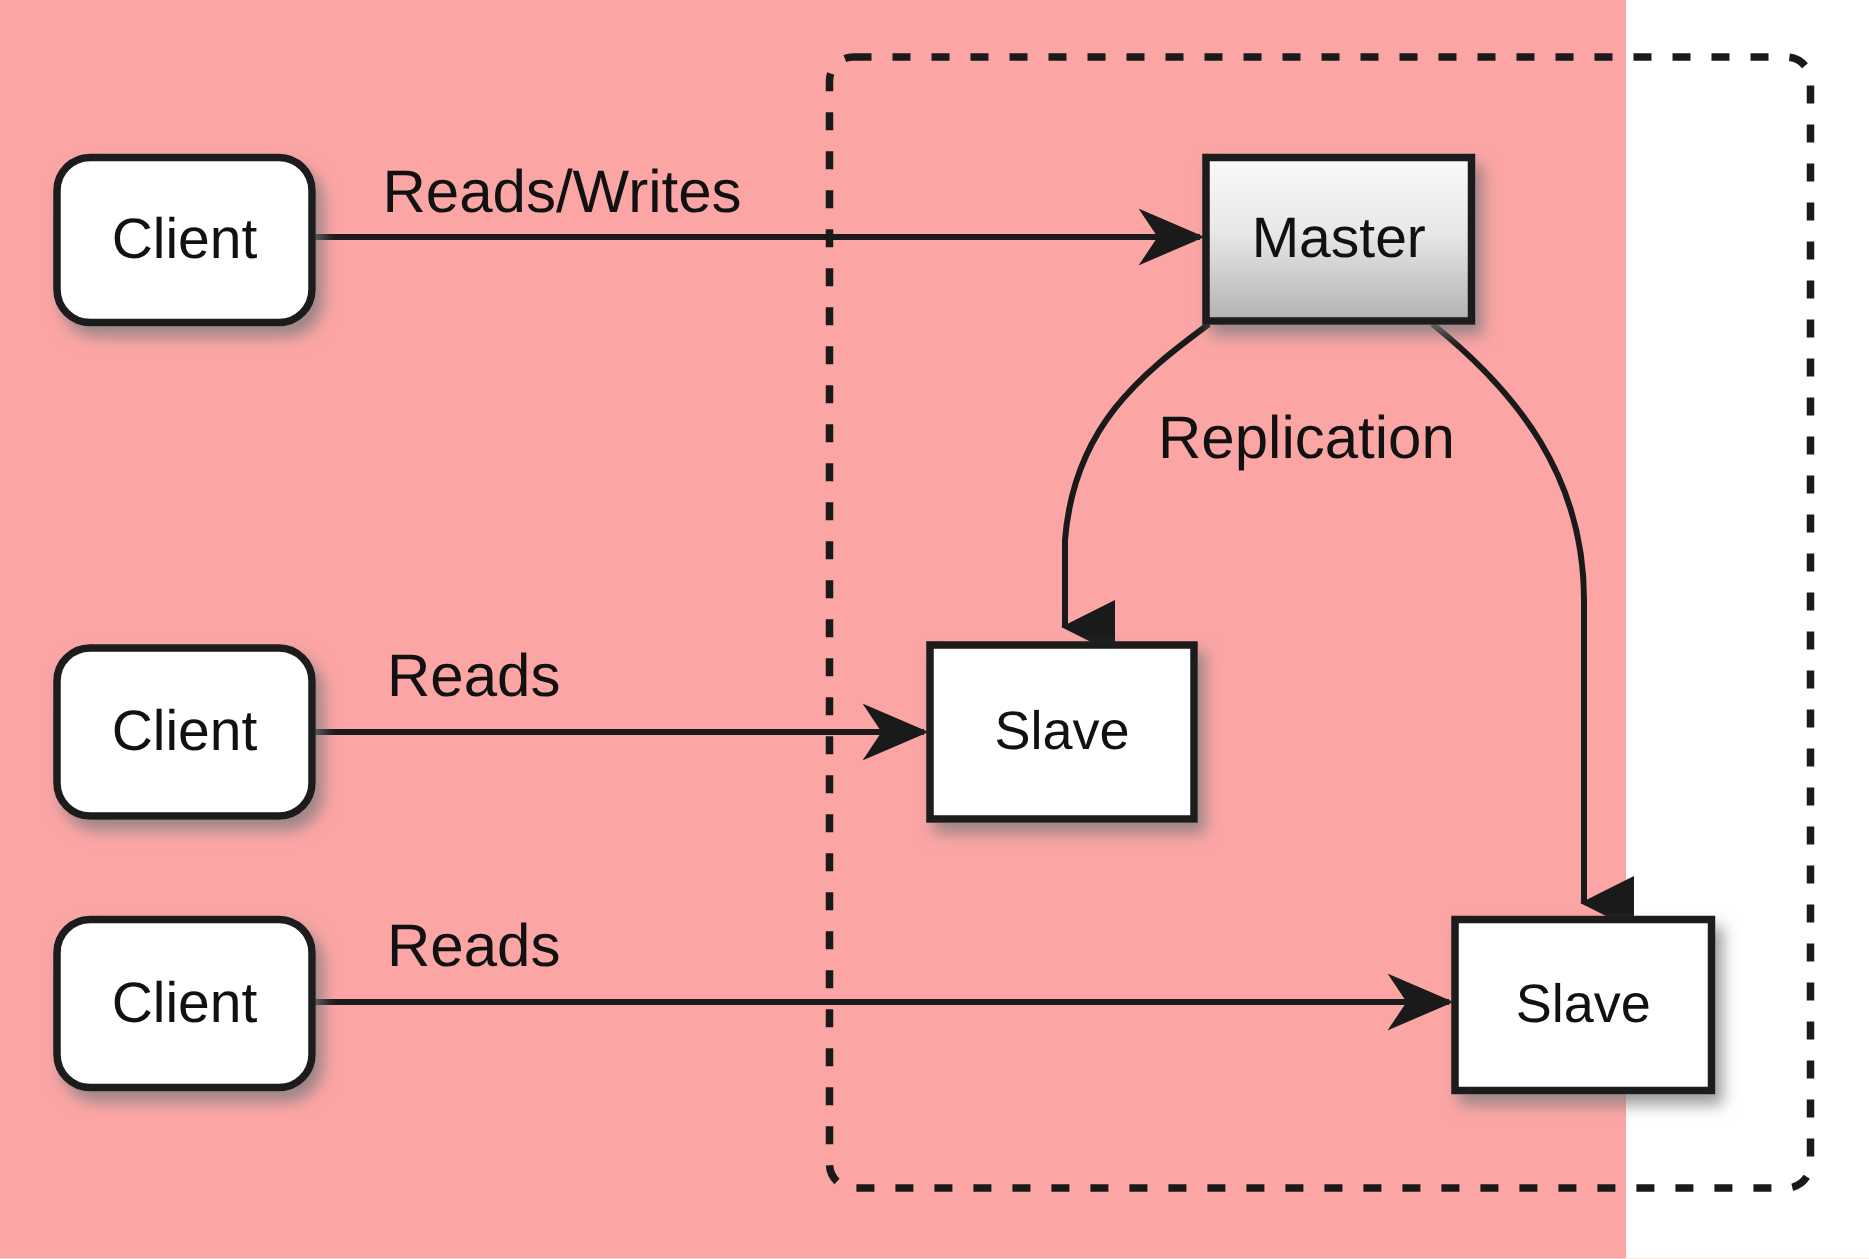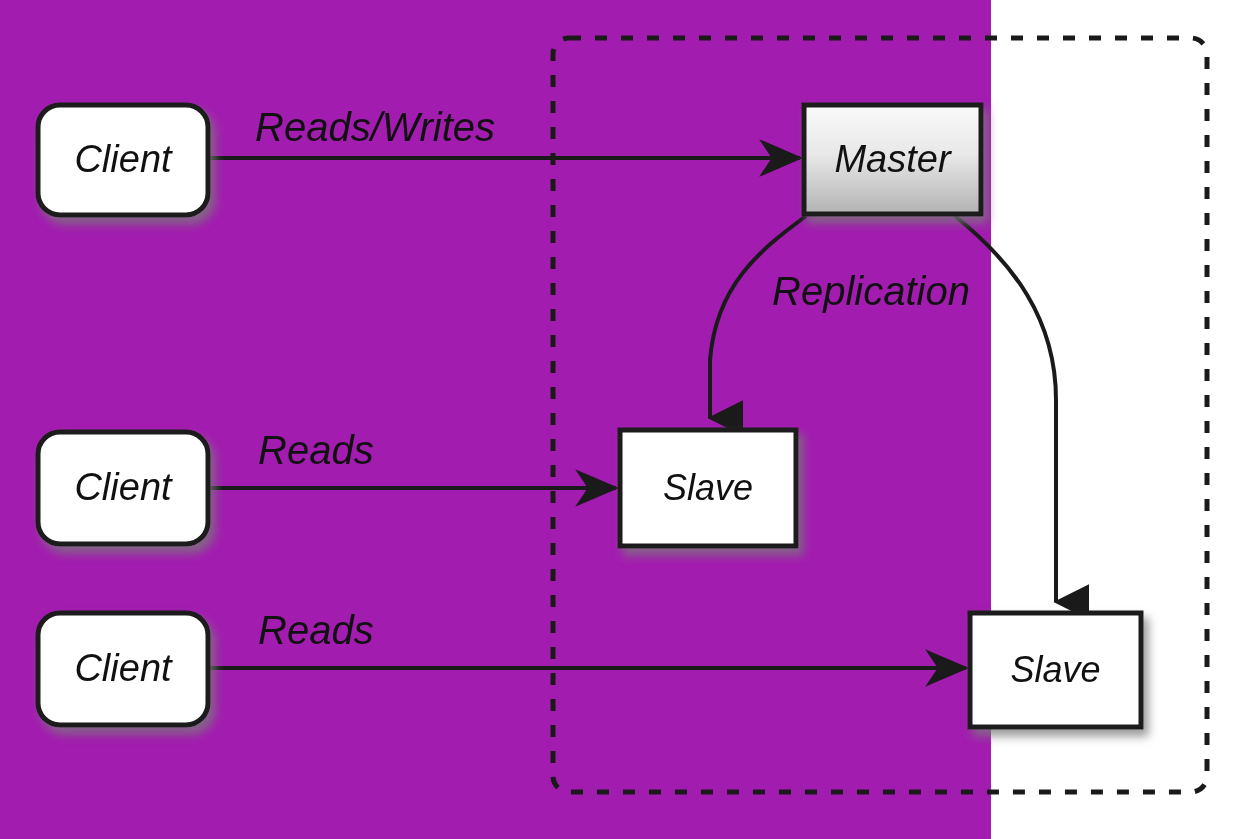--- a/index.html
+++ b/index.html
@@ -8,24 +8,23 @@
     background: #ffffff;
   }
   body {
     width: 1246px;
     height: 839px;
     overflow: hidden;
     font-family: "Liberation Sans", sans-serif;
   }
   #stage {
     position: relative;
-    width: 991px;
+    width: 1084px;
     height: 839px;
-    background: #a21caf;
-    font-style: italic;
+    background: #fca5a5;
   }
   #diagram-svg {
     position: absolute;
     left: 0;
     top: 0;
     width: 1246px;
     height: 839px;
   }
   .node-label {
     font-family: "Liberation Sans", sans-serif;

